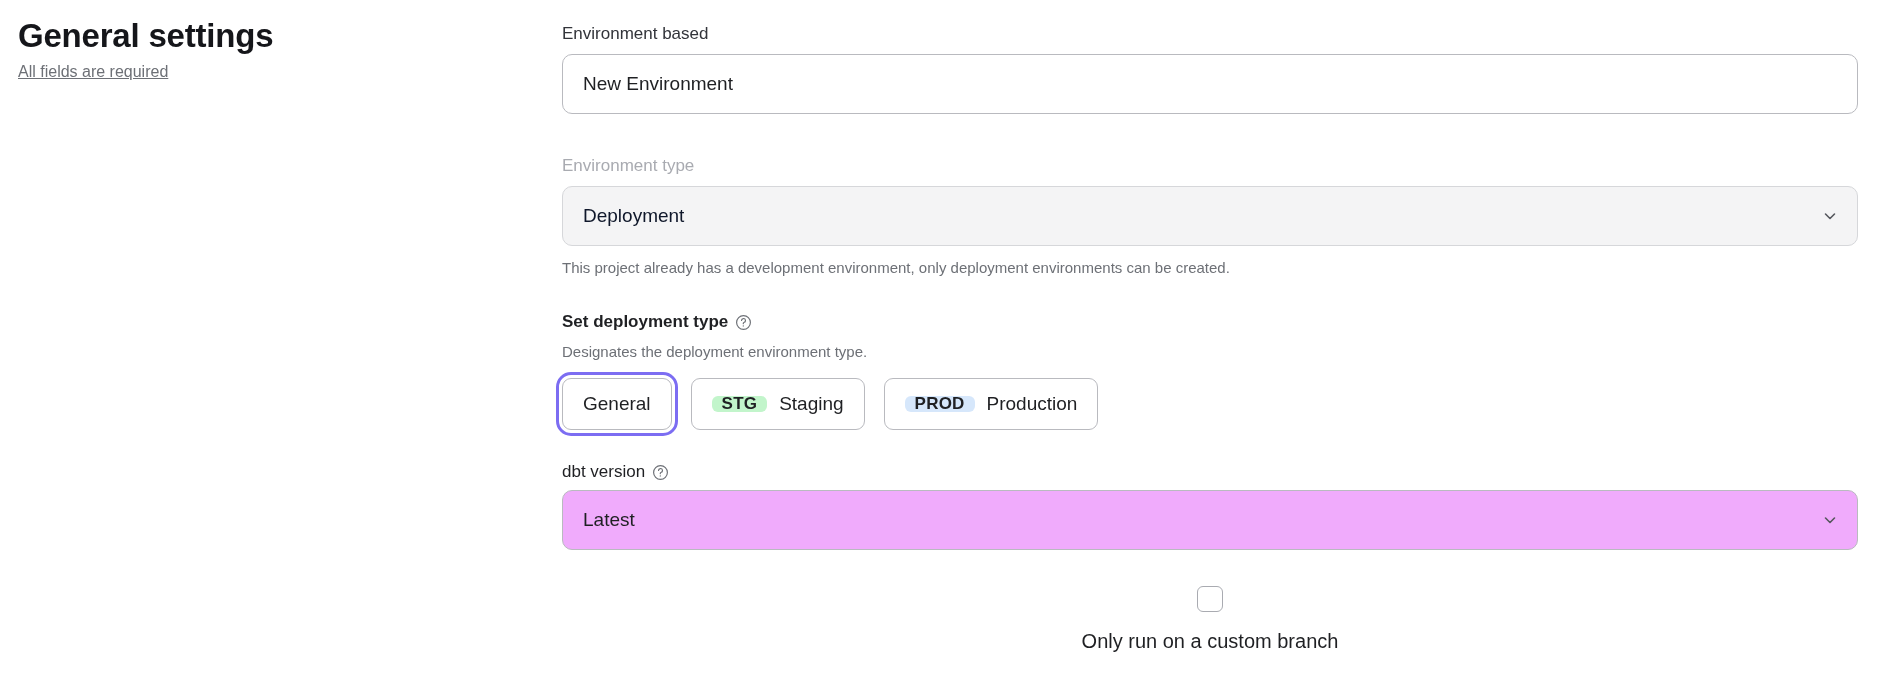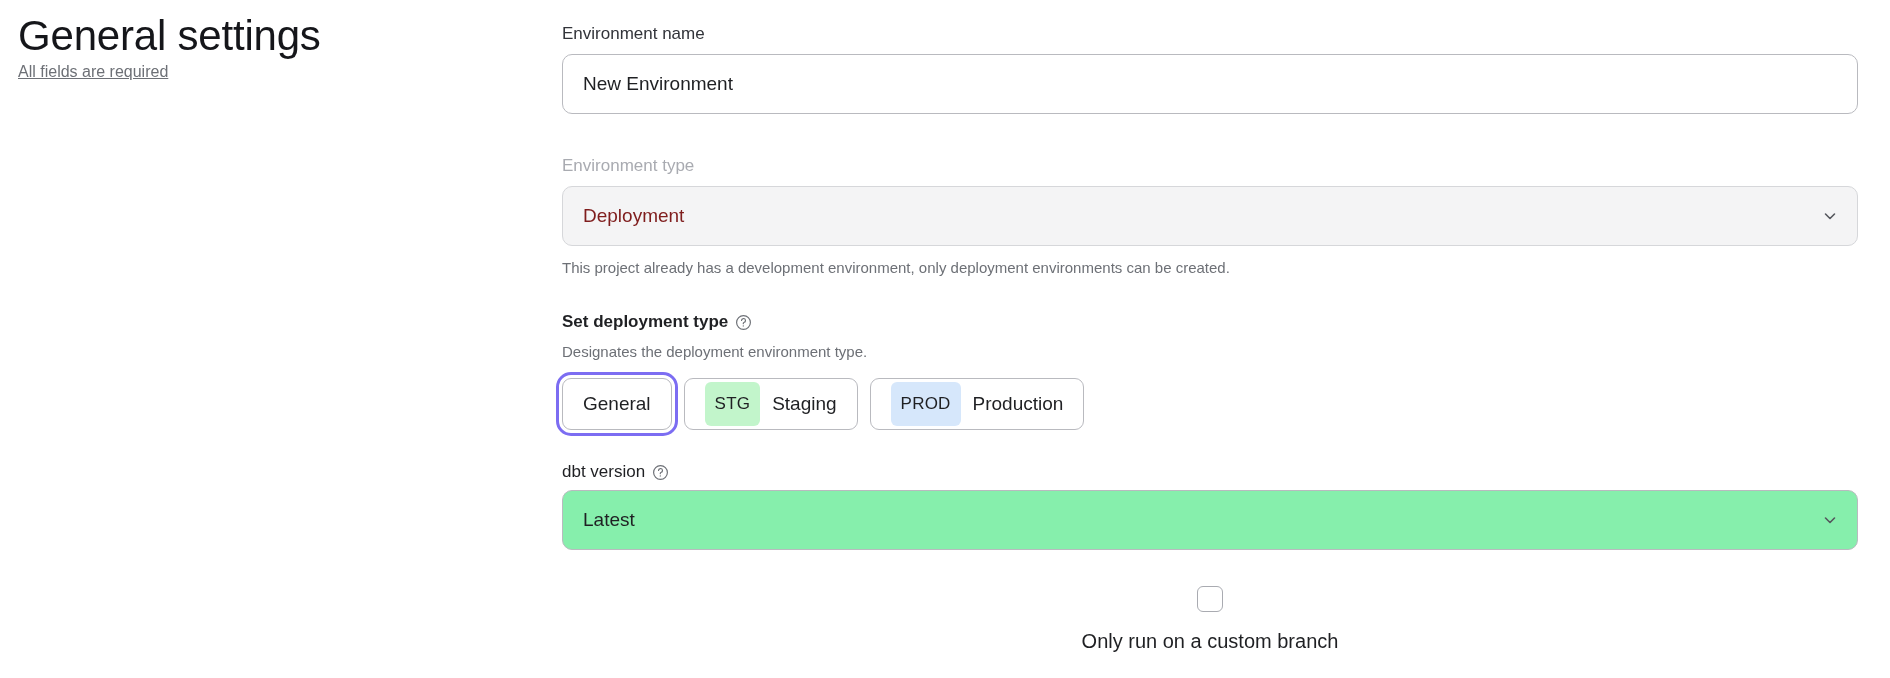--- a/index.html
+++ b/index.html
@@ -23,23 +23,23 @@
   }
 
   
   .left-col {
     position: absolute;
     left: 18px;
     top: 16px;
     width: 600px;
   }
   .page-title {
-    font-size: 42px;
+    font-size: 33px;
     line-height: 40px;
-    font-weight: 400;
+    font-weight: 700;
     color: #15161a;
     letter-spacing: -0.2px;
     margin: 0;
   }
   .page-subtitle {
     font-size: 16px;
     line-height: 24px;
     color: #6d7076;
     margin: 4px 0 0 0;
     text-decoration: underline;
@@ -96,32 +96,32 @@
   .select-shell {
     position: relative;
     width: 100%;
     height: 60px;
   }
   .select-box {
     width: 100%;
     height: 60px;
     border: 1px solid #b9babf;
     border-radius: 10px;
-    background: #86efac;
+    background: #f0abfc;
     display: flex;
     align-items: center;
     padding: 0 20px;
     font-size: 19px;
     color: #1f2023;
     cursor: pointer;
   }
   .select-box.disabled {
     background: #f4f4f5;
     border-color: #d6d7da;
-    color: #7f1d1d;
+    color: #0f172a;
   }
   .chevron {
     position: absolute;
     right: 20px;
     top: 50%;
     transform: translateY(-50%);
     width: 16px; height: 16px;
     color: #55575d;
     pointer-events: none;
   }
@@ -133,21 +133,21 @@
     color: #6d7076;
     margin: 10px 0 0 0;
   }
 
   .spacer-lg { height: 40px; }
   .spacer-md { height: 30px; }
 
   
   .seg-row {
     display: flex;
-    gap: 12px;
+    gap: 19px;
     margin-top: 14px;
   }
   .seg-btn {
     height: 52px;
     border: 1px solid #b9babf;
     border-radius: 9px;
     background: #ffffff;
     display: inline-flex;
     align-items: center;
     gap: 12px;
@@ -160,25 +160,25 @@
   }
   .seg-btn.focused {
     outline: 3px solid #7c6df2;
     outline-offset: 3px;
     border-radius: 9px;
   }
   .badge {
     display: inline-flex;
     align-items: center;
     justify-content: center;
-    height: 44px;
+    height: 16px;
     padding: 0 10px;
     border-radius: 6px;
     font-size: 17px;
-    font-weight: 400;
+    font-weight: 700;
     letter-spacing: 0.2px;
     color: #1f2023;
   }
   .badge.stg { background: #c2f5cb; }
   .badge.prod { background: #d6e7fb; }
 
   
   .checkbox-row {
     display: flex;
     align-items: center;
@@ -207,21 +207,21 @@
 <div class="page">
 
   <div class="left-col">
     <h1 class="page-title">General settings</h1>
     <p class="page-subtitle">All fields are required</p>
   </div>
 
   <div class="form-col">
 
     <div>
-      <label class="field-label">Environment name</label>
+      <label class="field-label">Environment based</label>
       <input class="text-input" type="text" value="New Environment" style="">
     </div>
 
     <div class="spacer-lg"></div>
 
     <div>
       <label class="field-label disabled">Environment type</label>
       <div class="select-shell">
         <div class="select-box disabled">
           <span>Deployment</span>

